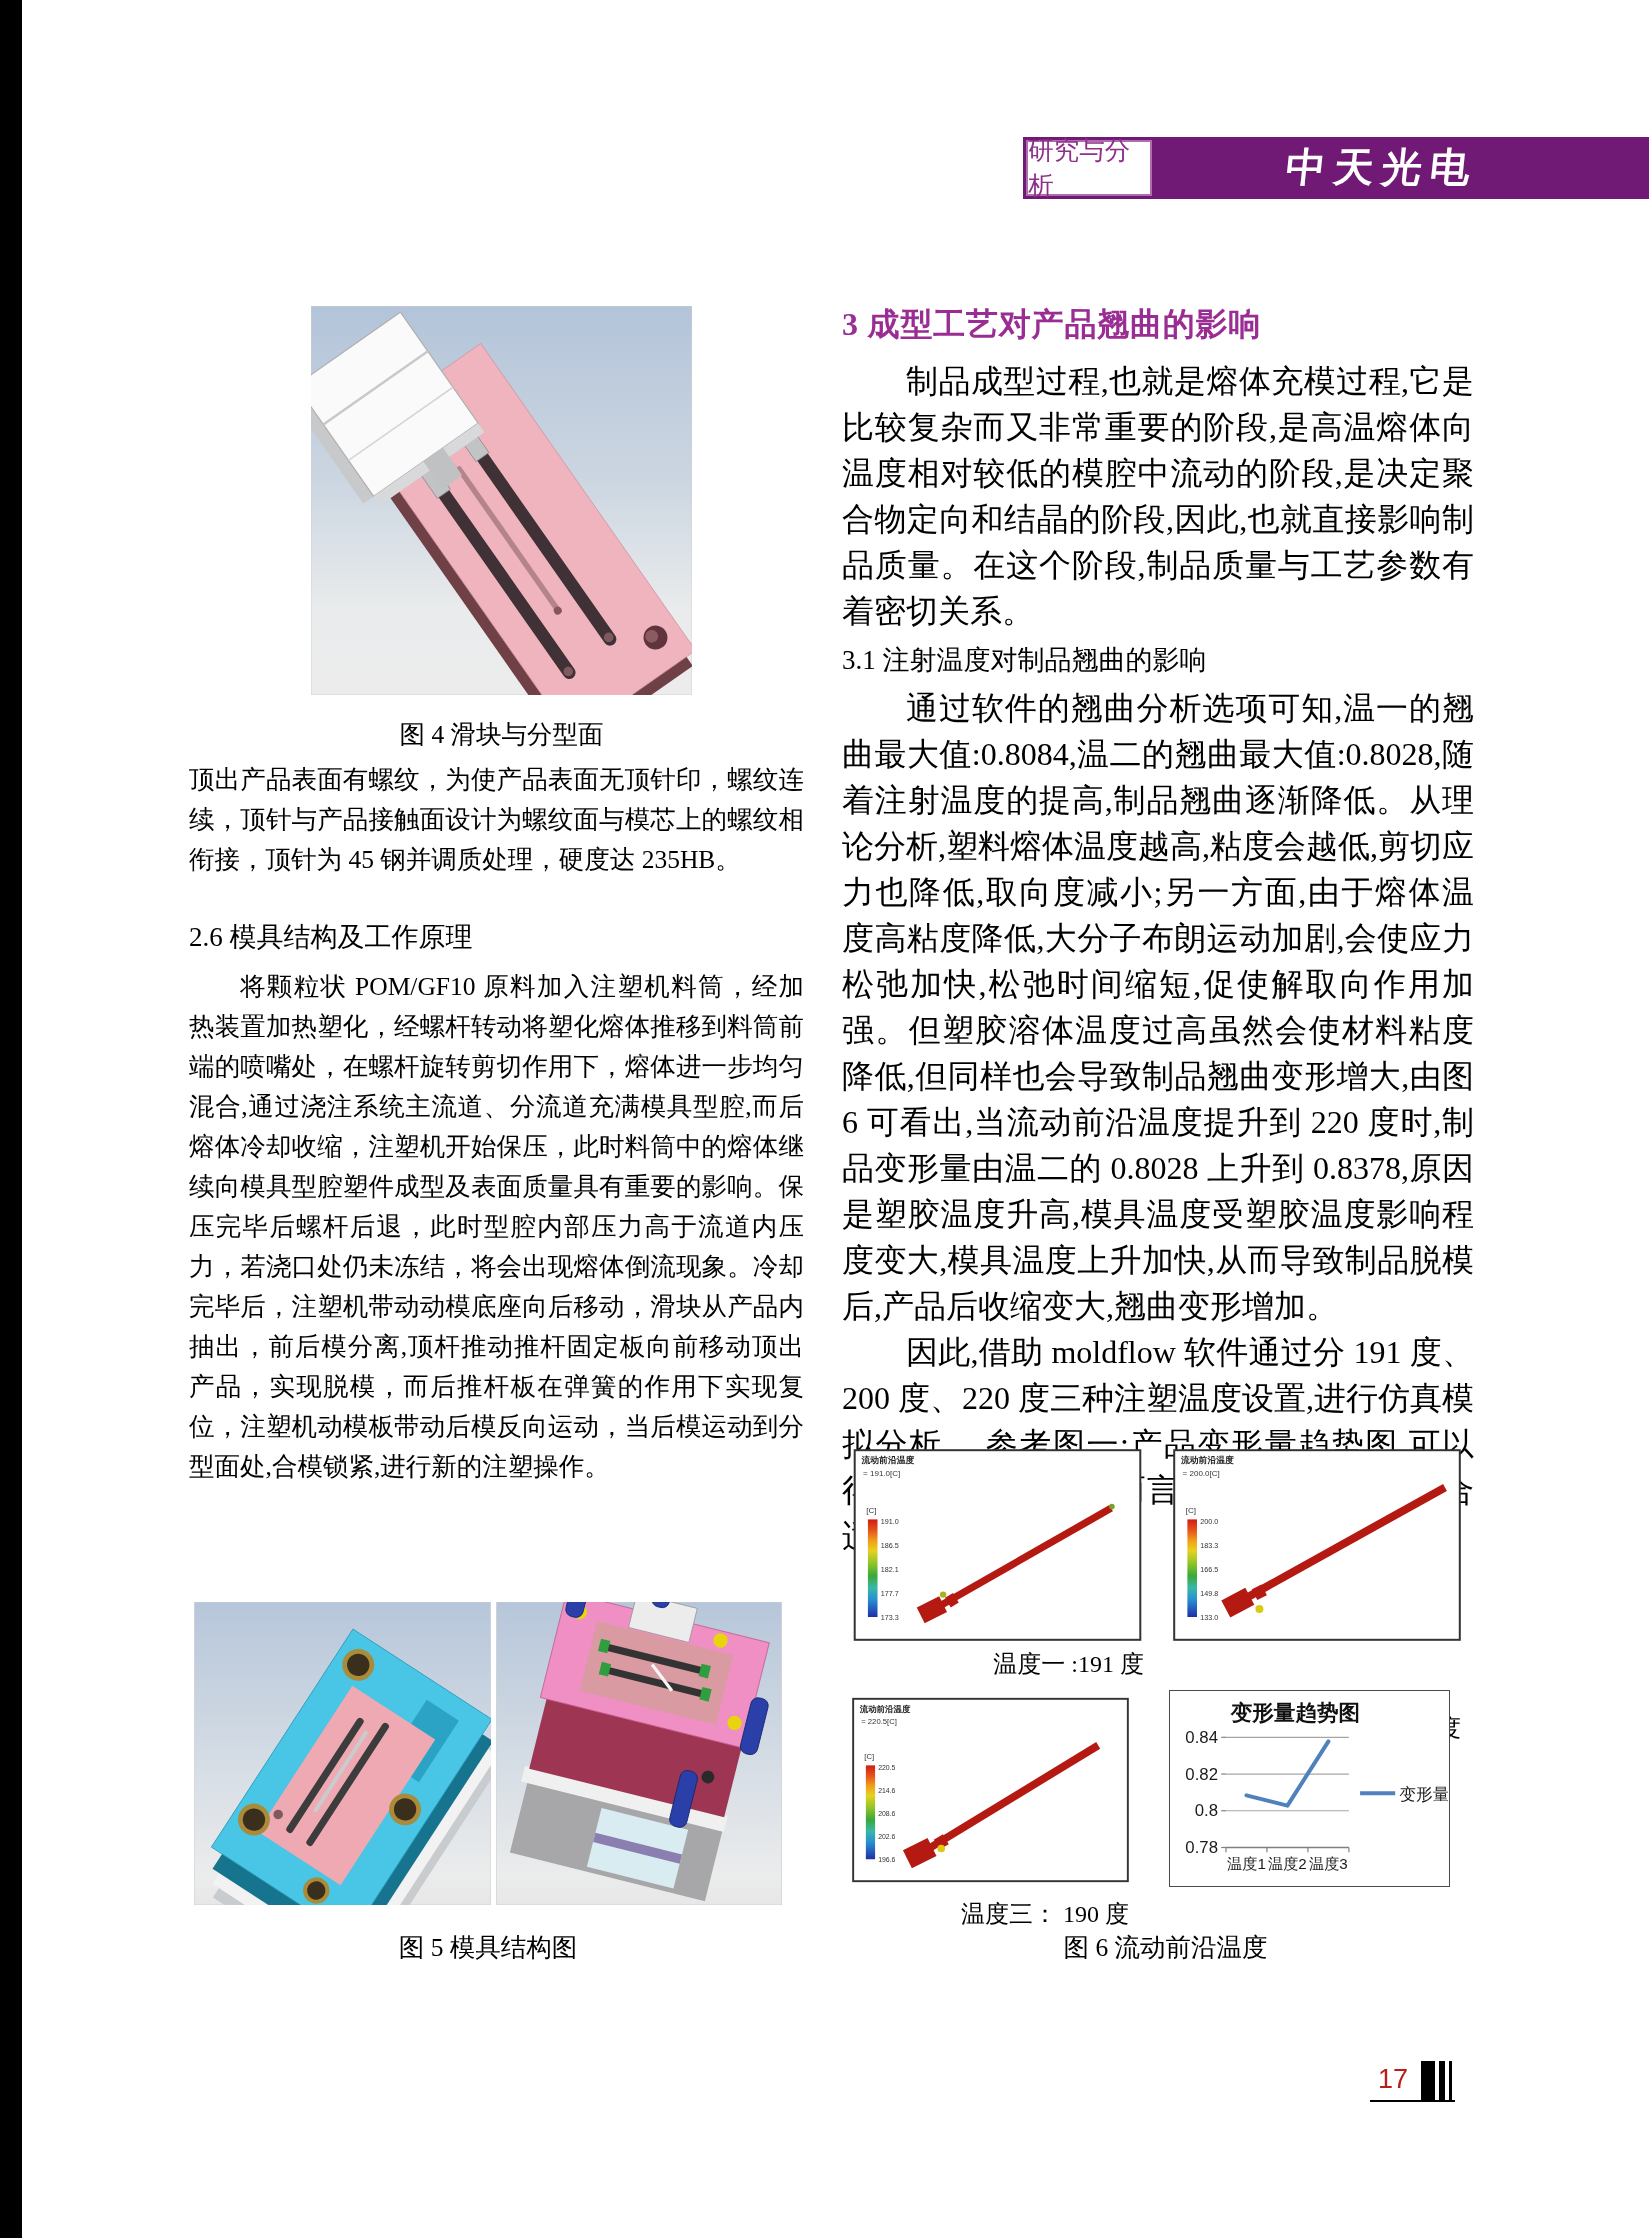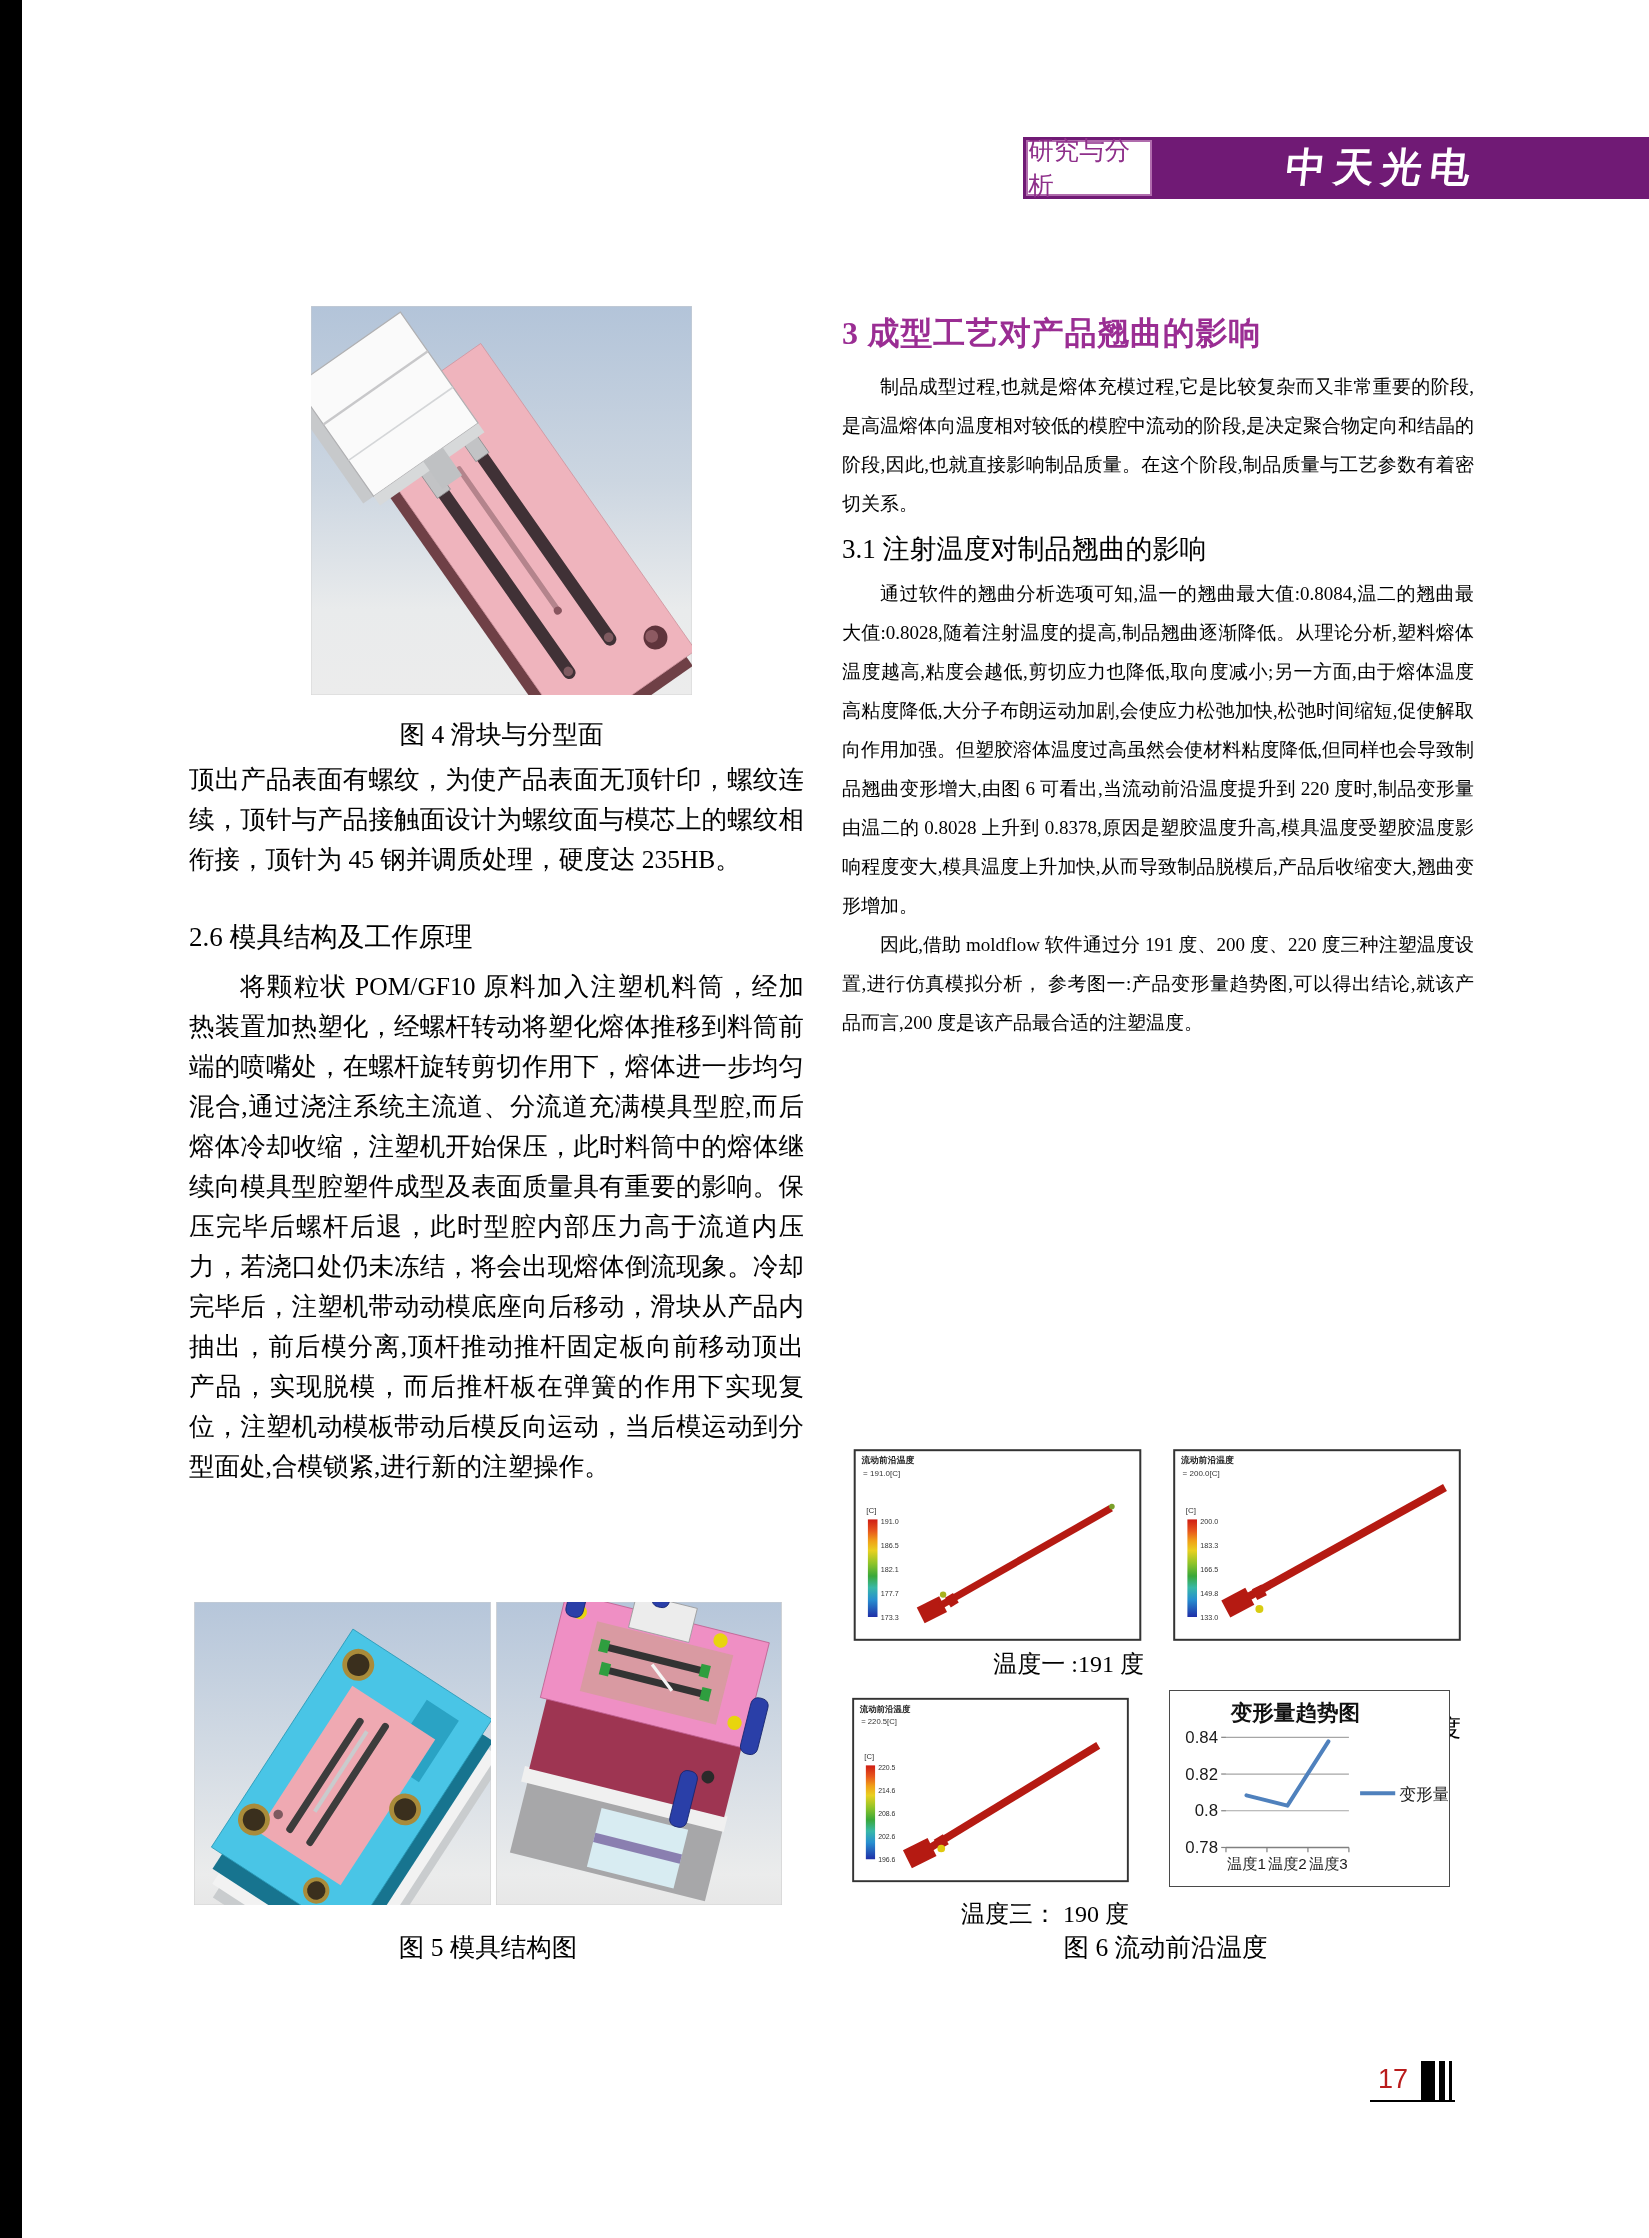--- a/index.html
+++ b/index.html
@@ -1,20 +1,20 @@
 <!DOCTYPE html>
 <html style="font-size:12.8px"><head>
 <meta charset="utf-8">
 <style>
   html,body{margin:0;padding:0;background:#888;}
   #page{position:relative;width:1650px;height:2239px;background:#ffffff;overflow:hidden;
         font-family:"Liberation Serif",serif;color:#000;}
   .abs{position:absolute;}
   .body-text{font-size:25.5px;line-height:40px;text-align:justify;}
-  .rc-text{font-size:19px;line-height:39px;text-align:justify;}
+  .rc-text{font-size:32px;line-height:46px;text-align:justify;}
   .indent{text-indent:2em;}
   .h-sub{font-size:27px;font-weight:normal;}
   .caption{text-align:center;font-size:25.5px;}
   .cap-temp{text-align:right;font-size:24px;}
   .left-bar{left:0;top:0;width:22.3px;height:2239px;background:#000;}
   
   .band{left:1023px;top:137px;width:674px;height:62px;background:#701a75;}
   .band-label{position:absolute;left:3.2px;top:3.2px;width:126px;height:56px;background:#fff;
               border:2.4px solid #b06cad;box-sizing:border-box;display:flex;align-items:center;justify-content:center;
               font-family:"Liberation Sans",sans-serif;font-size:25.5px;color:#8e2f8a;}
@@ -150,21 +150,21 @@
           <rect x="148" y="-66" width="22" height="72" rx="9" fill="#2a3fa8" stroke="#16246b"></rect>
           <rect x="46" y="-28" width="22" height="72" rx="9" fill="#2a3fa8" stroke="#16246b"></rect>
           <rect x="300" y="86" width="22" height="72" rx="9" fill="#2a3fa8" stroke="#16246b"></rect>
           <rect x="236" y="196" width="22" height="72" rx="9" fill="#2a3fa8" stroke="#16246b"></rect>
         </g>
       </g>
     </svg>
   </div>
   <div class="abs caption" style="left:194px;top:1930px;width:588px;">图 5 模具结构图</div>
 
-  <div class="abs" style="left:842px;top:312px;width:632px;">
+  <div class="abs" style="left:842px;top:303px;width:632px;">
     <div class="h-main">3 成型工艺对产品翘曲的影响</div>
     <div class="rc-text indent" style="margin-top:11.2px;">制品成型过程,也就是熔体充模过程,它是比较复杂而又非常重要的阶段,是高温熔体向温度相对较低的模腔中流动的阶段,是决定聚合物定向和结晶的阶段,因此,也就直接影响制品质量。在这个阶段,制品质量与工艺参数有着密切关系。</div>
     <div class="h-sub" style="margin-top:8px;">3.1 注射温度对制品翘曲的影响</div>
     <div class="rc-text indent" style="margin-top:6.4px;">通过软件的翘曲分析选项可知,温一的翘曲最大值:0.8084,温二的翘曲最大值:0.8028,随着注射温度的提高,制品翘曲逐渐降低。从理论分析,塑料熔体温度越高,粘度会越低,剪切应力也降低,取向度减小;另一方面,由于熔体温度高粘度降低,大分子布朗运动加剧,会使应力松弛加快,松弛时间缩短,促使解取向作用加强。但塑胶溶体温度过高虽然会使材料粘度降低,但同样也会导致制品翘曲变形增大,由图 6 可看出,当流动前沿温度提升到 220 度时,制品变形量由温二的 0.8028 上升到 0.8378,原因是塑胶温度升高,模具温度受塑胶温度影响程度变大,模具温度上升加快,从而导致制品脱模后,产品后收缩变大,翘曲变形增加。</div>
     <div class="rc-text indent">因此,借助 moldflow 软件通过分 191 度、200 度、220 度三种注塑温度设置,进行仿真模拟分析， 参考图一:产品变形量趋势图,可以得出结论,就该产品而言,200 度是该产品最合适的注塑温度。</div>
   </div>
 
   <div class="abs mf-box" style="left:851px;top:1449px;width:293px;height:192px;">
     <svg width="293" height="192" viewBox="0 0 360 240">
       <defs>

